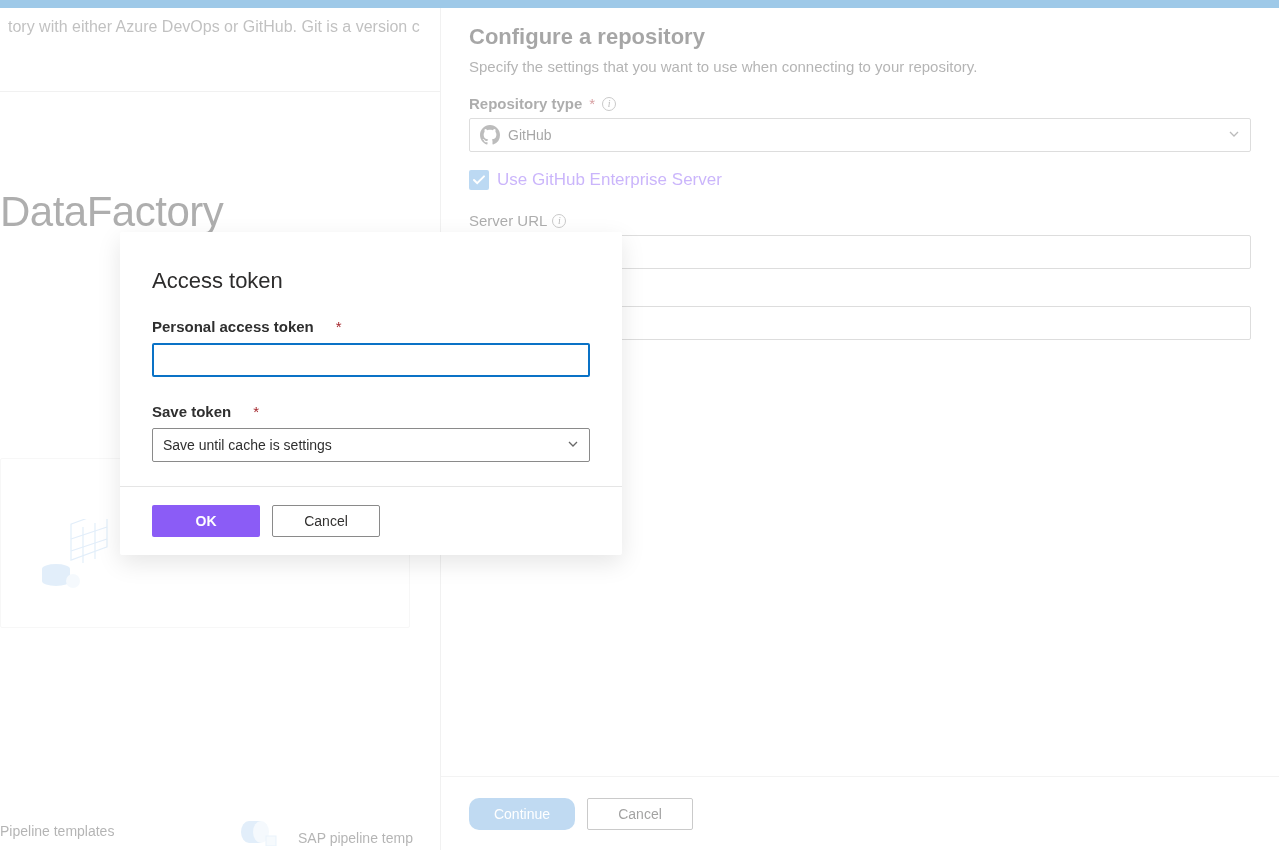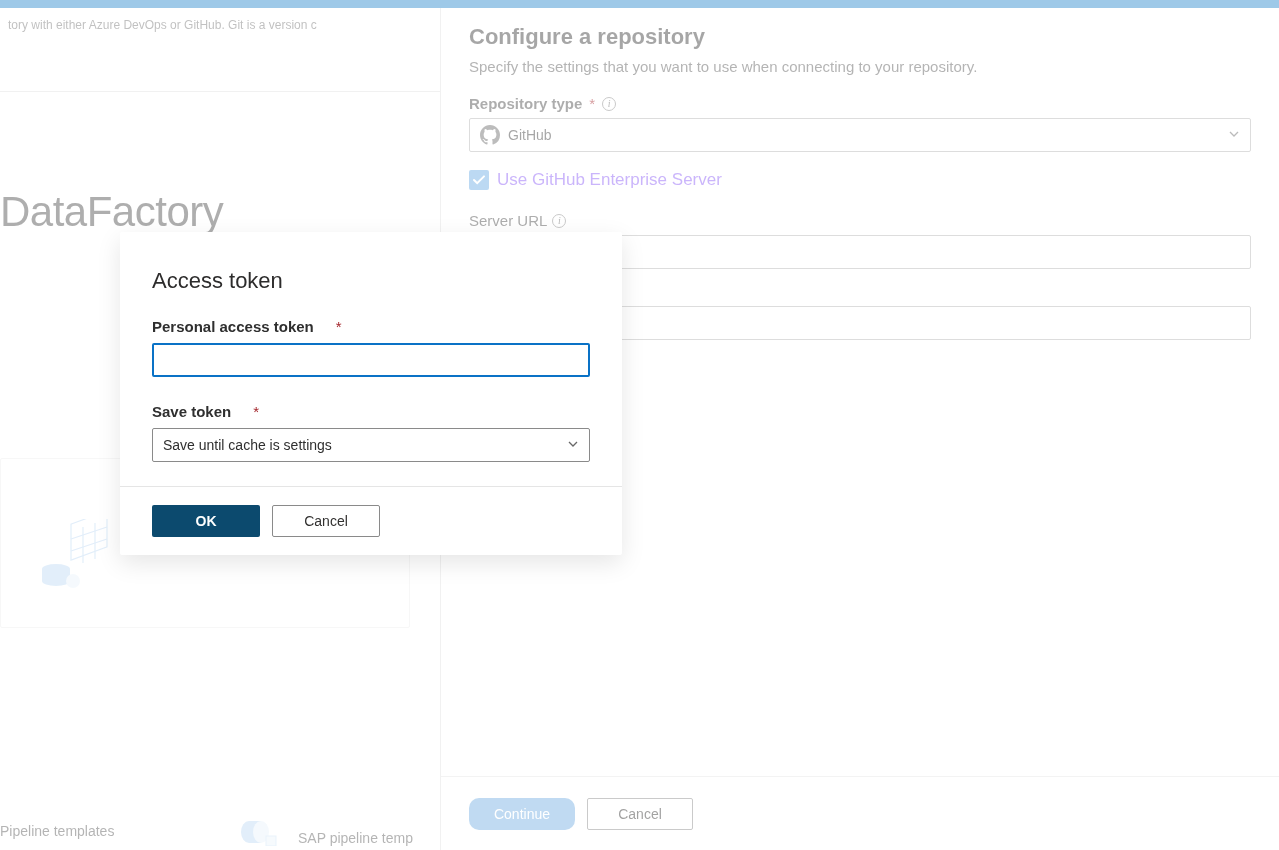--- a/index.html
+++ b/index.html
@@ -3,21 +3,21 @@
 <meta charset="utf-8">
 <style>
   * { box-sizing: border-box; margin: 0; padding: 0; }
   html, body { width: 1279px; height: 850px; font-family: "Segoe UI", Arial, sans-serif; overflow: hidden; background: #fff; }
   .topbar { position: absolute; top: 0; left: 0; right: 0; height: 8px; background: #9ec9e8; }
   .background { position: absolute; top: 8px; left: 0; right: 0; bottom: 0; }
 
   .bg-banner {
     position: absolute; top: 0; left: 0; width: 440px; height: 84px;
     border-bottom: 1px solid #e0e0e0;
-    padding: 10px 8px; color: #767676; font-size: 12px; overflow: hidden; white-space: nowrap;
+    padding: 10px 8px; color: #767676; font-size: 16px; overflow: hidden; white-space: nowrap;
   }
   .bg-title {
     position: absolute; left: 0; top: 180px; font-size: 42px; font-weight: 300; color: #4d4d4d;
     letter-spacing: -0.5px;
   }
   .bg-card {
     position: absolute; left: 0; top: 450px; width: 410px; height: 170px;
     border: 1px solid #ededed; border-radius: 2px;
   }
   .bg-card svg { position: absolute; left: 40px; top: 60px; }
@@ -106,21 +106,21 @@
     width: 100%; height: 34px; border: 1px solid #8a8a8a; border-radius: 2px;
     display: flex; align-items: center; padding: 0 10px; font-size: 14px; color: #2f2f2f;
     position: relative; margin-top: 2px;
   }
   .modal .save-select .chevron { position: absolute; right: 10px; color: #686868; }
   .modal-gap { height: 26px; }
   .modal-footer {
     border-top: 1px solid #e5e5e5; padding: 18px 32px; display: flex; gap: 12px;
   }
   .modal-footer .btn-ok {
-    height: 32px; width: 108px; background: #0c4a6e; color: #fff; border: none;
+    height: 32px; width: 108px; background: #8b5cf6; color: #fff; border: none;
     font-size: 14px; font-weight: 600; border-radius: 2px; cursor: pointer;
   }
   .modal-footer .btn-cancel {
     height: 32px; width: 108px; background: #fff; border: 1px solid #8a8a8a; color: #323130;
     font-size: 14px; border-radius: 2px; cursor: pointer;
   }
 
   .chevron svg { width: 12px; height: 12px; }
 </style>
 </head>

